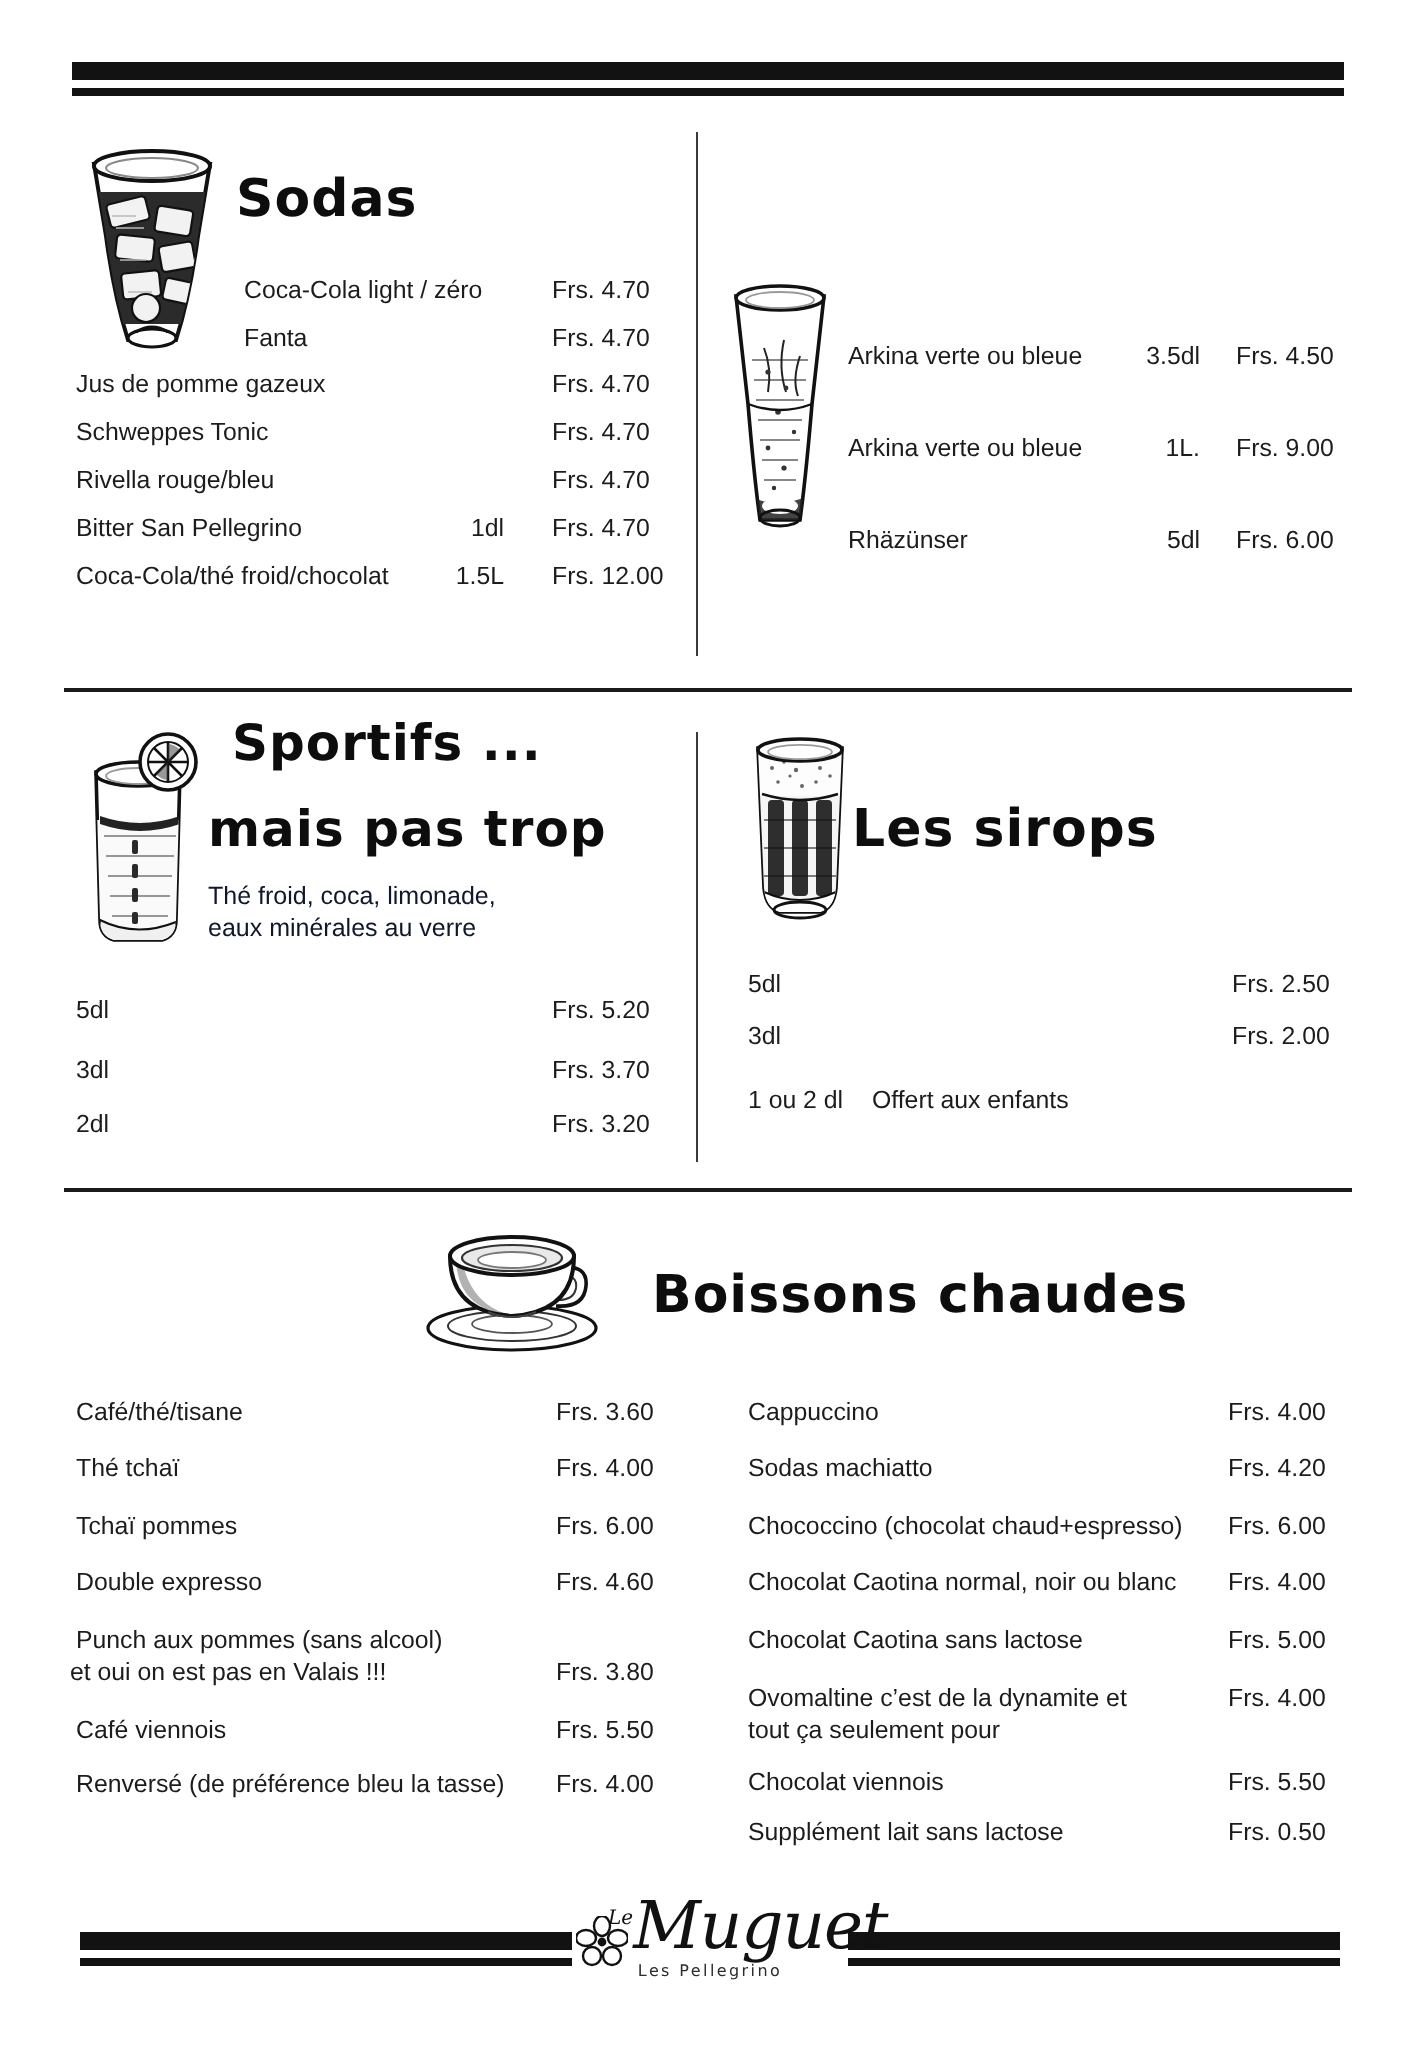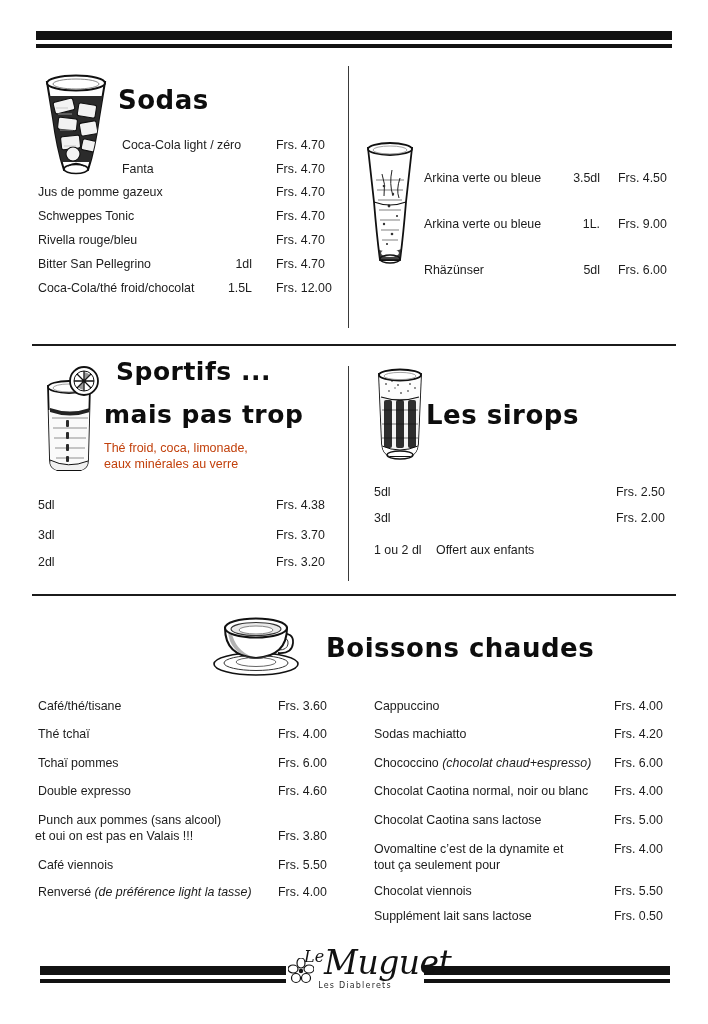--- a/index.html
+++ b/index.html
@@ -47,35 +47,35 @@
     font-size: 26px;
     letter-spacing: 0.5px;
     color: #0d0d0d;
     line-height: 1.18;
   }
   .sect-title.two-line { font-size: 25px; }
 
   .sect-sub {
     font-size: 12.5px;
     line-height: 1.35;
-    color: #c2410c;
+    color: #0f172a;
   }
 
   
   .row {
     position: absolute;
     font-size: 12.4px;
     color: #1c1c1c;
     white-space: nowrap;
     line-height: 1.32;
   }
   .name { position: absolute; }
   .size { position: absolute; text-align: right; }
   .price { position: absolute; }
-  .ital { font-style: italic; }
+  .ital { }
 
   
   .panel { position: absolute; }
 
   
   .icon { position: absolute; }
 
   
   .logo-wrap {
     position: absolute;
@@ -83,21 +83,21 @@
   }
   .logo-script {
     font-family: "DejaVu Serif", serif;
     font-style: italic;
     font-size: 33px;
     color: #111;
     line-height: 1;
     letter-spacing: -0.5px;
   }
   .logo-le {
-    font-size: 16px;
+    font-size: 10px;
     vertical-align: super;
     letter-spacing: 0;
     font-style: italic;
   }
   .logo-sub {
     font-family: "DejaVu Sans", sans-serif;
     font-size: 8px;
     letter-spacing: 1.2px;
     color: #2b2b2b;
     margin-top: 2px;
@@ -279,21 +279,21 @@
   </span>
 
   <div class="sect-title two-line" style="position:absolute; left:104px; top:357px;margin-left:12px;">Sportifs ...</div>
   <div class="sect-title two-line" style="position:absolute; left:104px; top:400px;">mais pas trop</div>
 
   <div class="sect-sub" style="position:absolute; left:104px; top:440px;">Thé froid, coca, limonade,</div>
   <div class="sect-sub" style="position:absolute; left:104px; top:456px;">eaux minérales au verre</div>
 
   <div class="row" style="left:0; top:497px; width:348px;">
     <span class="name" style="left:38px;">5dl</span>
-    <span class="price" style="left:276px;">Frs. 4.38</span>
+    <span class="price" style="left:276px;">Frs. 5.20</span>
   </div>
   <div class="row" style="left:0; top:527px; width:348px;">
     <span class="name" style="left:38px;">3dl</span>
     <span class="price" style="left:276px;">Frs. 3.70</span>
   </div>
   <div class="row" style="left:0; top:554px; width:348px;">
     <span class="name" style="left:38px;">2dl</span>
     <span class="price" style="left:276px;">Frs. 3.20</span>
   </div>
 </div>
@@ -402,21 +402,21 @@
     <span class="name" style="left:38px;">Punch aux pommes (sans alcool)</span>
     <span class="name" style="left:35px; top:16px;">et oui on est pas en Valais !!!</span>
     <span class="price" style="left:278px; top:16px;">Frs. 3.80</span>
   </div>
   <div class="row" style="left:0; top:857px; width:348px;">
     <span class="name" style="left:38px;">Café viennois</span>
     <span class="price" style="left:278px;">Frs. 5.50</span>
   </div>
   <div class="row" style="left:0; top:884px; width:348px;">
     <span class="name" style="left:38px;">
-      <span>Renversé </span><span class="ital">(de préférence light la tasse)</span>
+      <span>Renversé </span><span class="ital">(de préférence bleu la tasse)</span>
     </span>
     <span class="price" style="left:278px;">Frs. 4.00</span>
   </div>
 
   <div class="row" style="left:0; top:698px; width:360px;">
     <span class="name" style="left:374px;">Cappuccino</span>
     <span class="price" style="left:614px;">Frs. 4.00</span>
   </div>
   <div class="row" style="left:0; top:726px; width:360px;">
     <span class="name" style="left:374px;">Sodas machiatto</span>
@@ -463,14 +463,14 @@
       <ellipse cx="21" cy="11" rx="5" ry="4"></ellipse>
       <ellipse cx="18" cy="20" rx="4.5" ry="4.5"></ellipse>
       <ellipse cx="8" cy="20" rx="4.5" ry="4.5"></ellipse>
       <ellipse cx="5" cy="11" rx="5" ry="4"></ellipse>
     </g>
     <circle cx="13" cy="13" r="2.2" fill="#111"></circle>
   </svg>
   <div class="logo-script" style="margin-left:18px;">
     <span class="logo-le">Le</span><span>Muguet</span>
   </div>
-  <div class="logo-sub">Les Diablerets</div>
+  <div class="logo-sub">Les Pellegrino</div>
 </div>
 
 </body></html>

